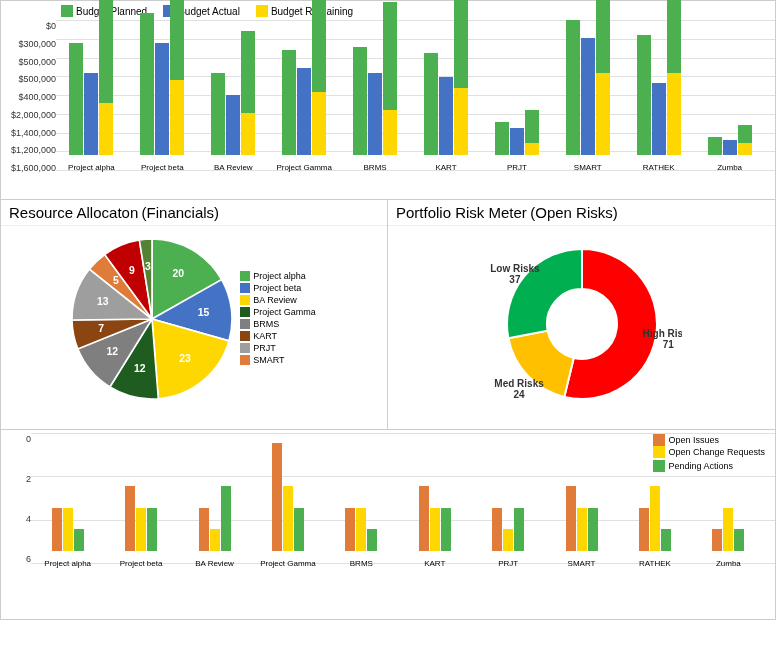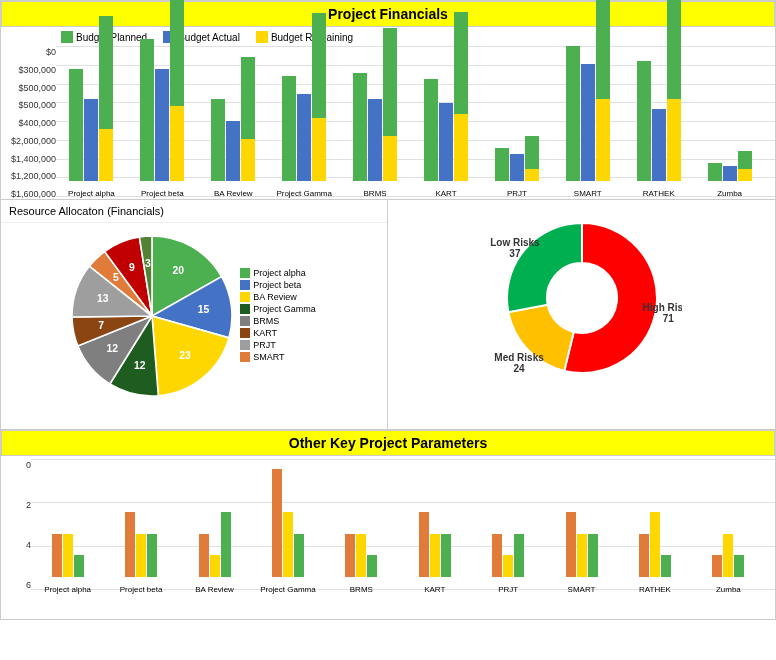--- a/index.html
+++ b/index.html
@@ -104,21 +104,21 @@
     }
     .sub-header {
       background: #fff;
       font-weight: bold;
       font-size: 12px;
       padding: 4px 8px;
       border-bottom: 1px solid #eee;
     }
     .sub-header span {
       font-weight: normal;
-      font-size: 11px;
+      font-size: 15px;
       margin-top: 28px;
     }
 
     
     #pie-container {
       display: flex;
       align-items: center;
       justify-content: center;
       height: 185px;
       padding: 4px;
@@ -231,21 +231,20 @@
       position: absolute;
       left: 0;
       right: 0;
       border-top: 1px solid #e0e0e0;
     }
   </style>
 </head>
 <body>
 
 <div id="top-section">
-  <div class="section-header">Project Financials</div>
   <div class="legend-top">
     <div class="legend-item">
       <div class="legend-box" style="background:#4CAF50;"></div>
       <span>Budget Planned</span>
     </div>
     <div class="legend-item">
       <div class="legend-box" style="background:#4472C4;"></div>
       <span>Budget Actual</span>
     </div>
     <div class="legend-item">
@@ -494,38 +493,41 @@
           </div>
           <div class="pie-legend-item">
             <div class="pie-legend-box" style="background:#E07B39;"></div>
             <span>SMART</span>
           </div>
         </div>
     </div>
   </div>
 
   <div id="risk-section">
+    <div class="sub-header">
+      <span>Portfolio Risk Meter</span>
+      <span>(Open Risks)</span>
+    </div>
     <div id="donut-container">
       <svg width="200" height="180" viewBox="0 0 200 180" id="donut-svg">
           <path d="M 100 20 A 75 75 0 1 1 82.31807983679299 167.88586762426564
        L 91.74843725717007 129.01340489132394 A 35 35 0 1 0 100 60 Z" fill="#FF0000" stroke="white" stroke-width="2"></path>
           <text x="186.38472596657607" y="105.32855845118553" text-anchor="middle" dominant-baseline="middle" font-size="10" fill="#333" font-weight="bold"><tspan x="186.38472596657607" dy="0">High Risks</tspan><tspan x="186.38472596657607" dy="11">71</tspan></text>
           <path d="M 82.31807983679299 167.88586762426564 A 75 75 0 0 1 26.355347705297007 109.19384332703079
        L 65.63249559580527 101.62379355261437 A 35 35 0 0 0 91.74843725717007 129.01340489132394 Z" fill="#FFC000" stroke="white" stroke-width="2"></path>
           <text x="37.03513868485892" y="155.03687399894378" text-anchor="middle" dominant-baseline="middle" font-size="10" fill="#333" font-weight="bold"><tspan x="37.03513868485892" dy="0">Med Risks</tspan><tspan x="37.03513868485892" dy="11">24</tspan></text>
           <path d="M 26.355347705297007 109.19384332703079 A 75 75 0 0 1 99.99999999999999 20
        L 100 60 A 35 35 0 0 0 65.63249559580527 101.62379355261437 Z" fill="#00B050" stroke="white" stroke-width="2"></path>
           <text x="32.91258438215124" y="39.60795485163937" text-anchor="middle" dominant-baseline="middle" font-size="10" fill="#333" font-weight="bold"><tspan x="32.91258438215124" dy="0">Low Risks</tspan><tspan x="32.91258438215124" dy="11">37</tspan></text>
         </svg>
     </div>
   </div>
 </div>
 
 <div id="bottom-section">
-  <div class="section-header">Other Key Project Parameters</div>
   <div style="position:relative;">
     <div class="y-axis-bottom">
       <span>6</span>
       <span>4</span>
       <span>2</span>
       <span>0</span>
     </div>
     <div class="grid-lines">
       <div class="grid-line" style="bottom:0%;"></div>
       <div class="grid-line" style="bottom:33.3%;"></div>
@@ -608,14 +610,28 @@
         </div>
         <div class="bar-group-bottom">
           <div class="bars-bottom">
             <div class="bar-bottom" style="height: 21.6667px; background: rgb(224, 123, 57);"></div>
             <div class="bar-bottom" style="height: 43.3333px; background: rgb(255, 215, 0);"></div>
             <div class="bar-bottom" style="height: 21.6667px; background: rgb(76, 175, 80);"></div>
           </div>
           <label>Zumba</label>
         </div>
       </div>
+    <div class="legend-bottom-right" style="position:absolute; right:10px; top:4px;">
+      <div class="legend-item">
+        <div class="legend-box" style="background:#E07B39; width:12px; height:12px;"></div>
+        <span>Open Issues</span>
+      </div>
+      <div class="legend-item" style="display:flex; align-items:center; gap:3px; margin-bottom:2px;">
+        <div class="legend-box" style="background:#FFD700; width:12px; height:12px;"></div>
+        <span>Open Change Requests</span>
+      </div>
+      <div class="legend-item" style="display:flex; align-items:center; gap:3px;">
+        <div class="legend-box" style="background:#4CAF50; width:12px; height:12px;"></div>
+        <span>Pending Actions</span>
+      </div>
+    </div>
   </div>
 </div>
 
 </body></html>

